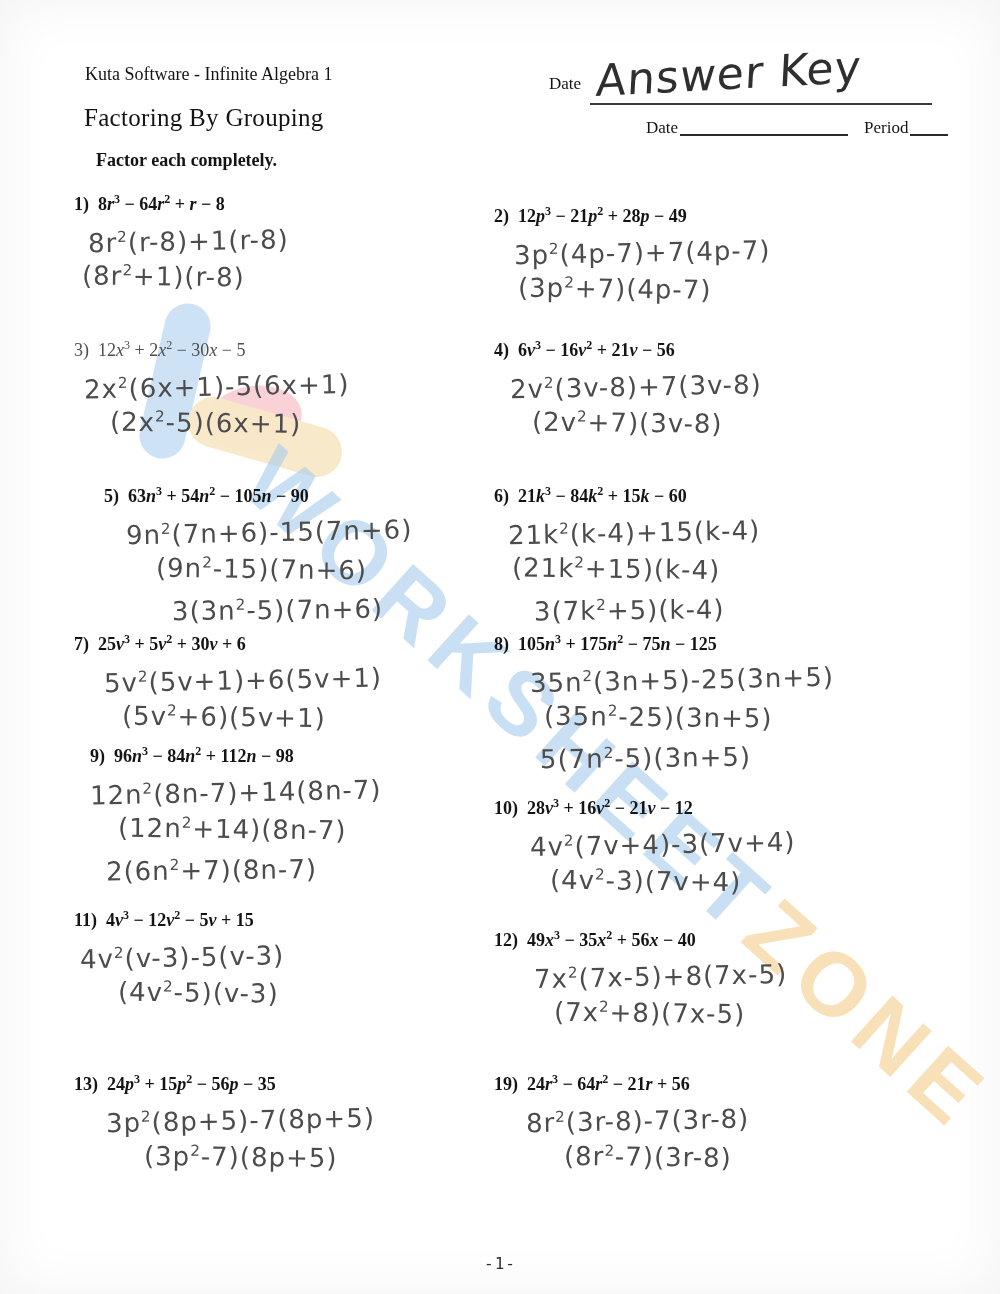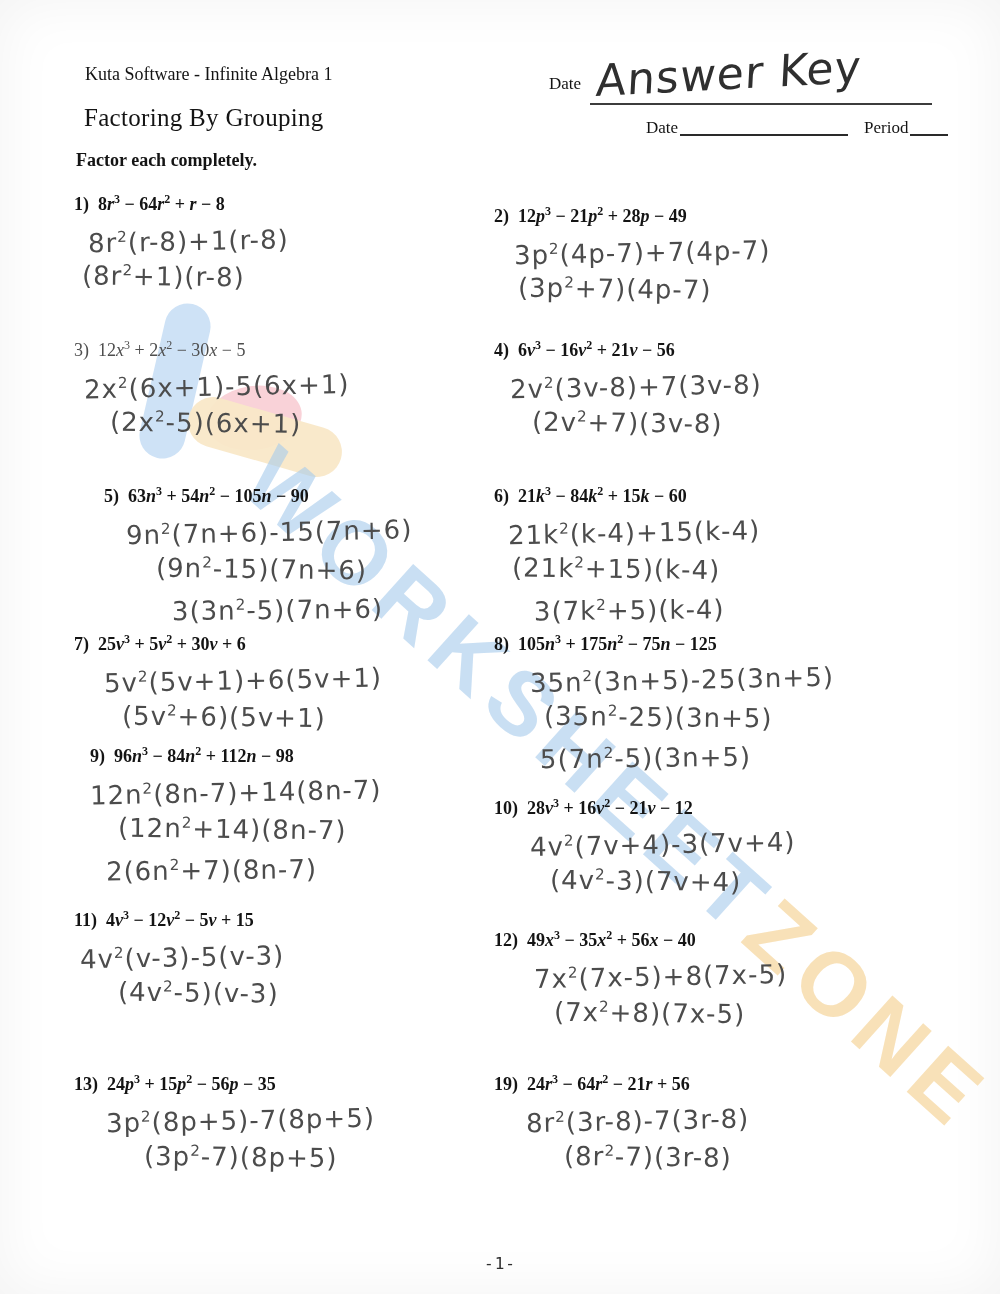--- a/index.html
+++ b/index.html
@@ -9,21 +9,21 @@
     margin:0 auto;
     background:#ffffff;
     overflow:hidden;
     font-family:"Liberation Serif", serif;
     color:#141414;
     box-shadow:inset 0 0 60px rgba(0,0,0,0.05);
   }
   
   .course{position:absolute;left:85px;top:64px;font-size:18px;}
   .worksheet-title{position:absolute;left:84px;top:104px;font-size:25px;letter-spacing:.3px;}
-  .instructions{position:absolute;left:76px;top:150px;font-size:18px;font-weight:700;}
+  .instructions{position:absolute;left:96px;top:150px;font-size:18px;font-weight:700;}
   .name-row{position:absolute;left:549px;top:74px;font-size:17px;}
   .name-underline{position:absolute;left:590px;top:103px;width:342px;height:2px;background:#3c3c3c;}
   .name-script{
     position:absolute;left:596px;top:48px;
     font-family:"DejaVu Sans", sans-serif;
     font-size:44px;color:#2f2f2f;
     transform:rotate(-3deg) skewX(-6deg);
     letter-spacing:1px;white-space:nowrap;
   }
   .date-row{position:absolute;left:646px;top:118px;font-size:17px;display:flex;align-items:flex-end;}

